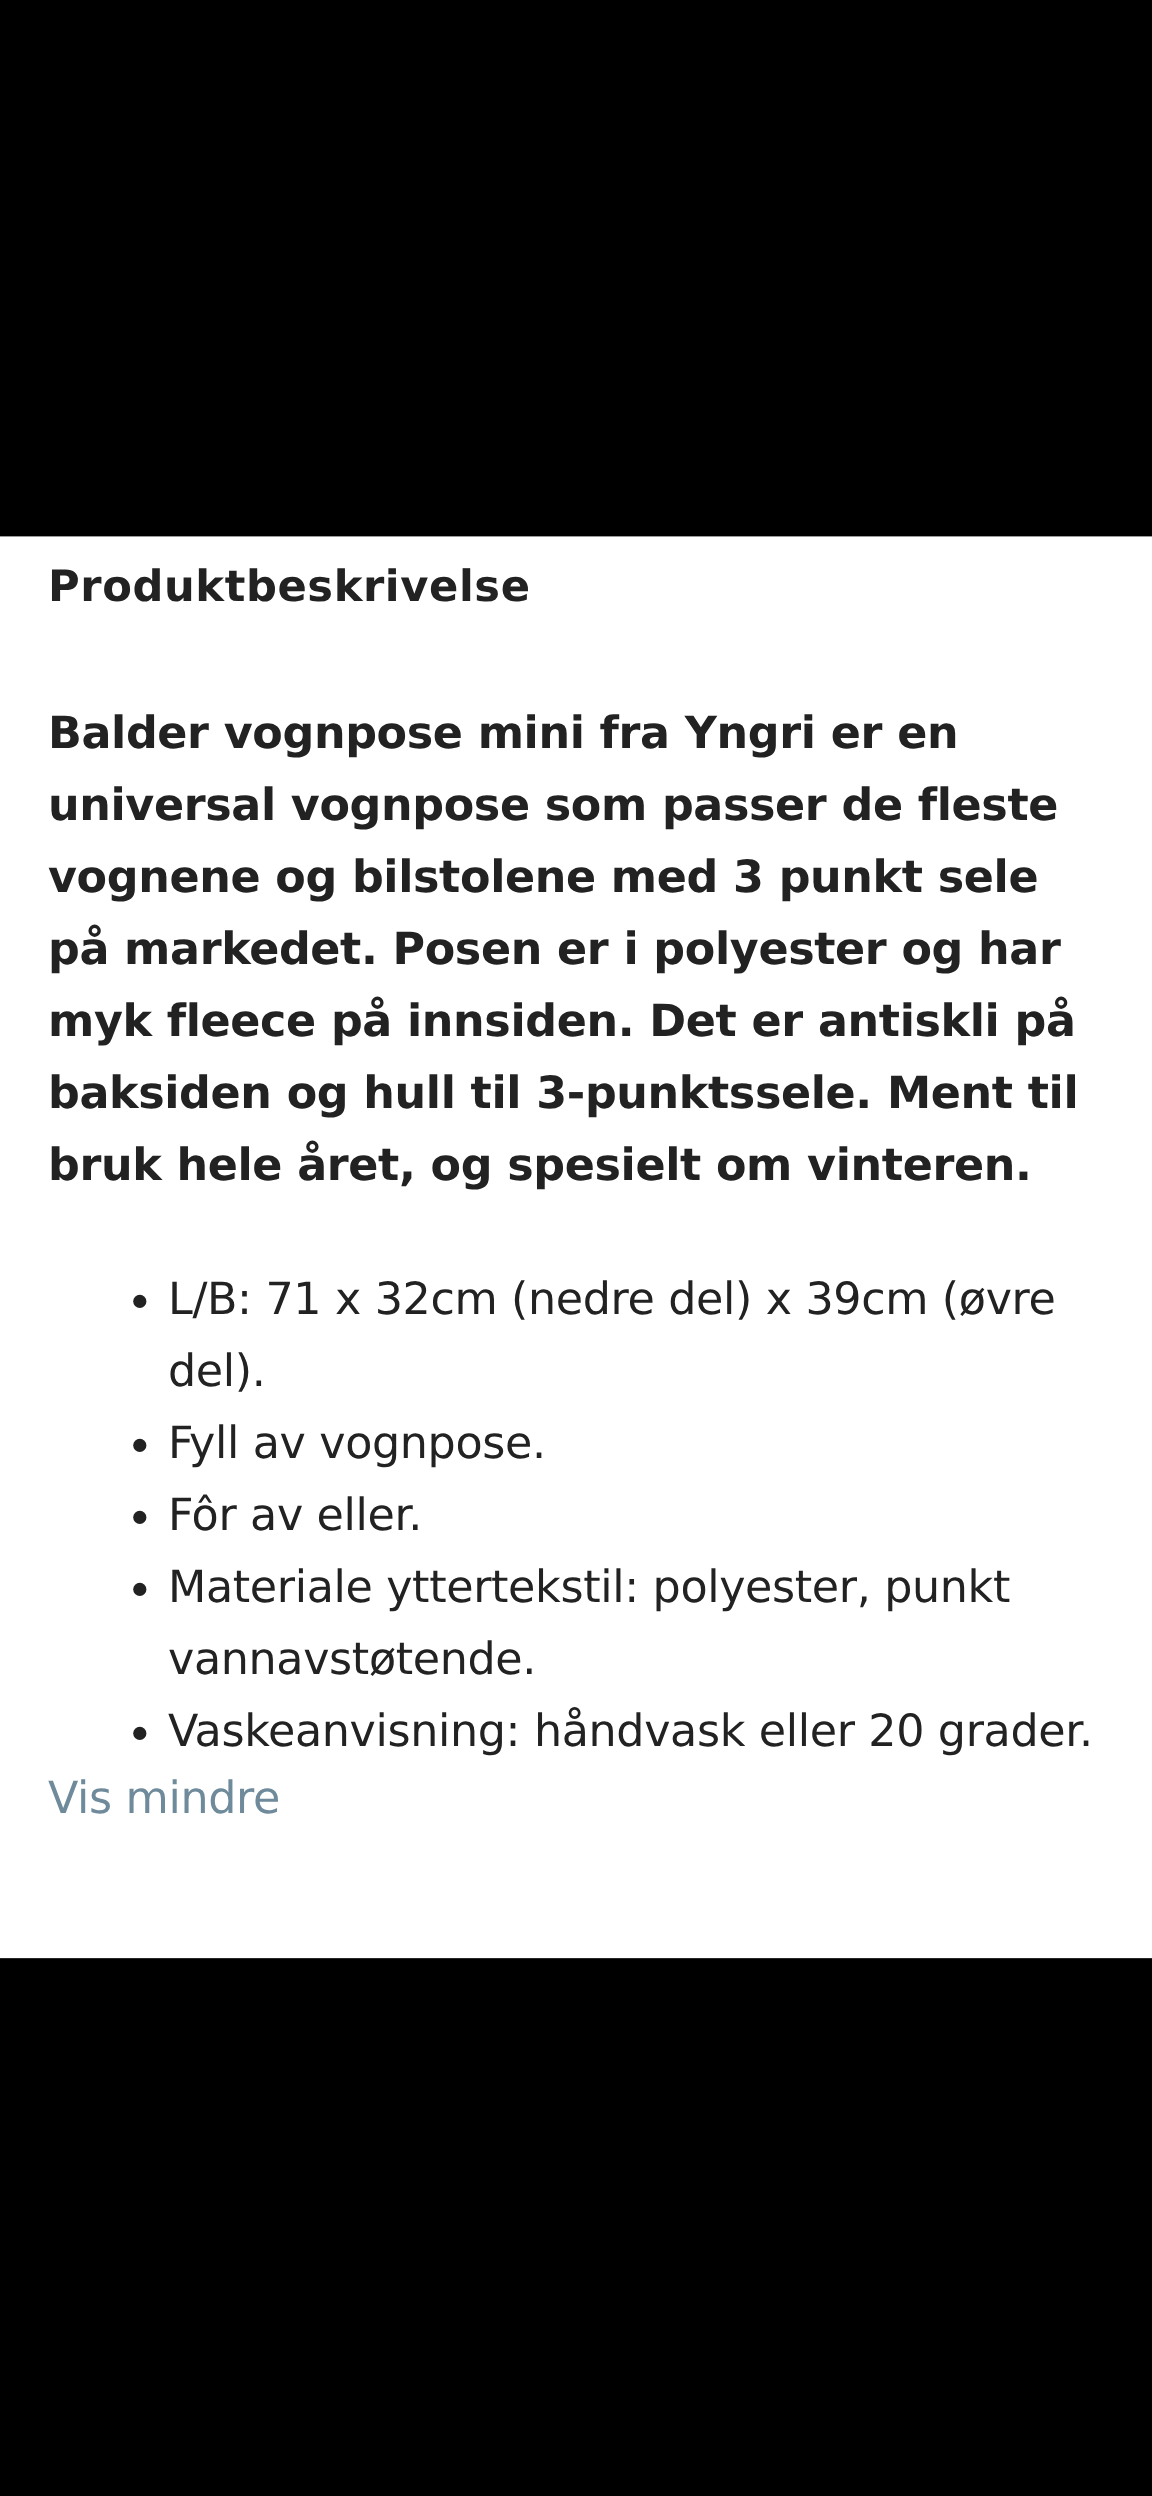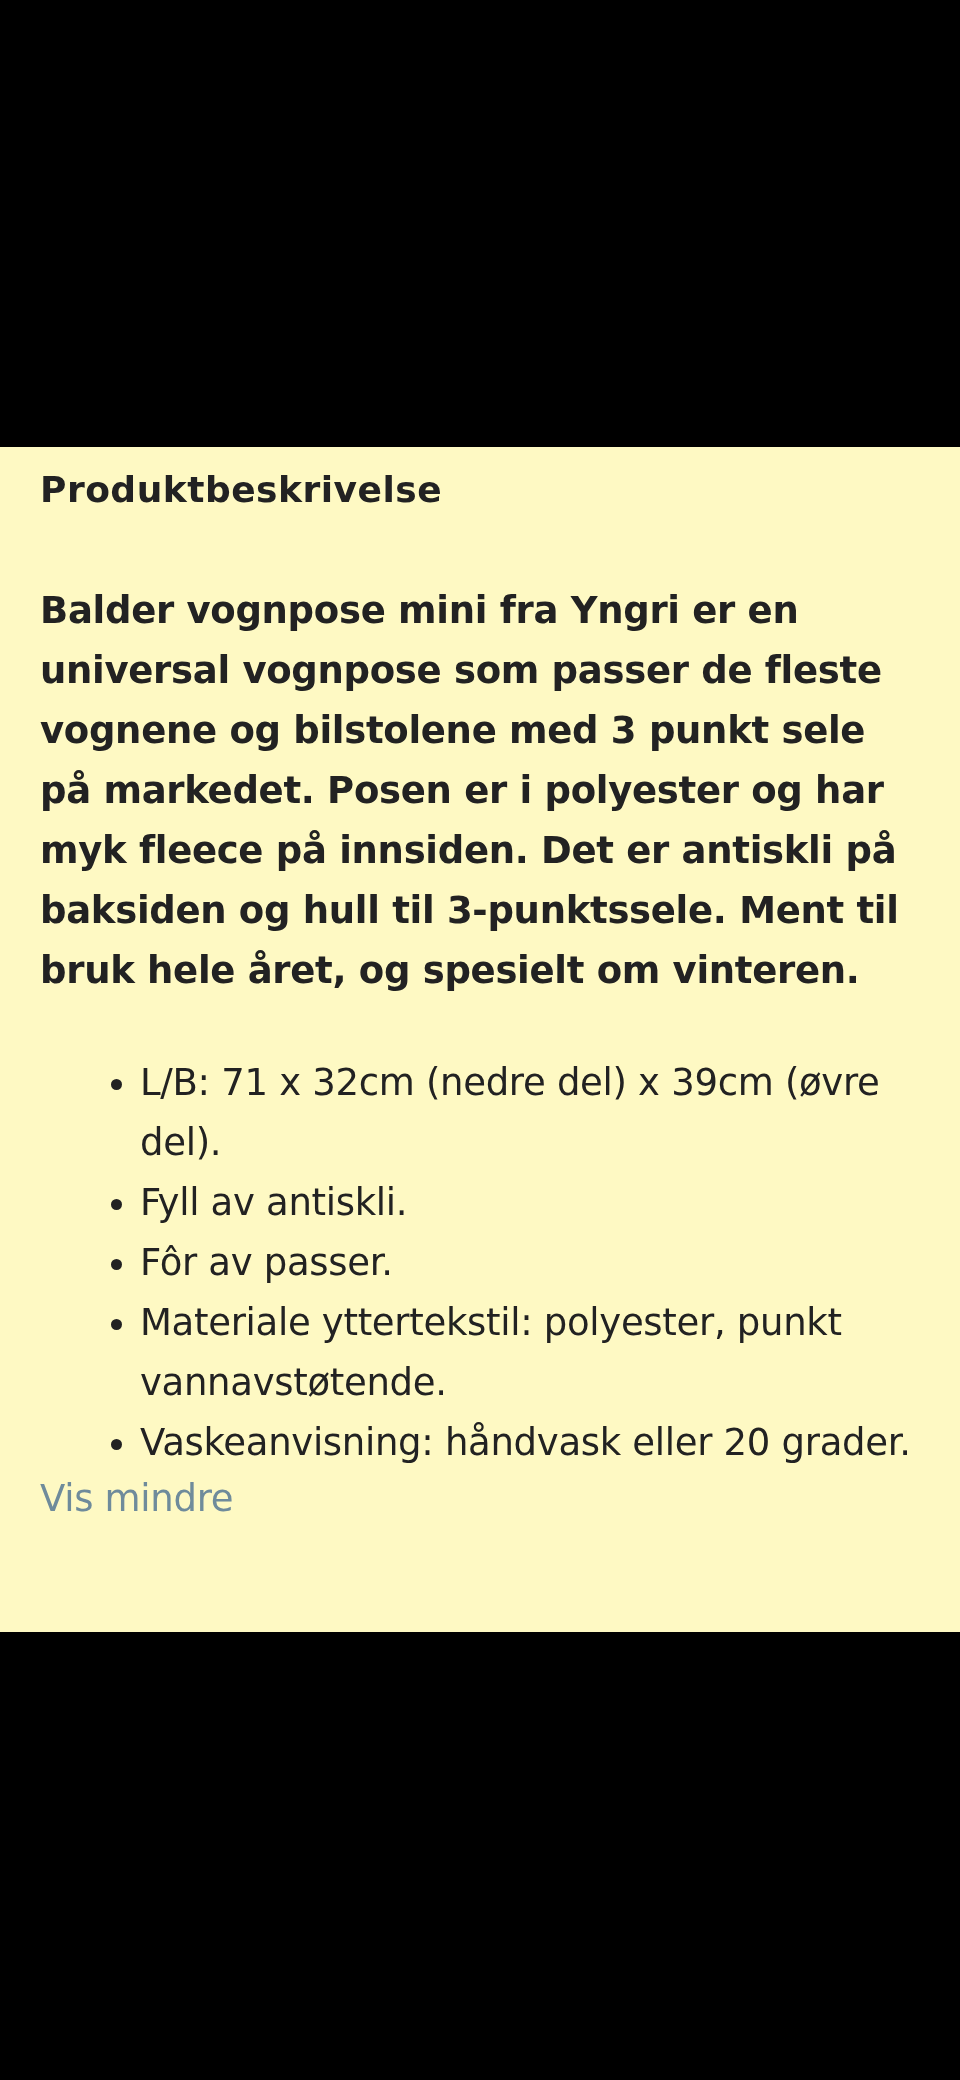--- a/index.html
+++ b/index.html
@@ -23,21 +23,21 @@
     .bottom-overlay {
       position: absolute;
       left: 0; top: 1632px;
       width: 960px; height: 448px;
       background: #000000;
     }
     .panel {
       position: absolute;
       left: 0; top: 447px;
       width: 960px; height: 1185px;
-      background: #fef9c3;
+      background: #ffffff;
       box-sizing: border-box;
       padding: 20px 40px 0 40px;
       color: #222222;
     }
     .heading {
       font-size: 36px;
       font-weight: bold;
       letter-spacing: 0.5px;
       line-height: 46px;
       margin: 0;
@@ -78,21 +78,21 @@
 </head>
 <body>
 
 <div class="top-overlay"></div>
 
 <section class="panel">
   <h2 class="heading">Produktbeskrivelse</h2>
   <p class="desc">Balder vognpose mini fra Yngri er en universal vognpose som passer de fleste vognene og bilstolene med 3 punkt sele på markedet. Posen er i polyester og har myk fleece på innsiden. Det er antiskli på baksiden og hull til 3-punktssele. Ment til bruk hele året, og spesielt om vinteren.</p>
   <ul class="specs">
     <li>L/B: 71 x 32cm (nedre del) x 39cm (øvre del).</li>
-    <li>Fyll av antiskli.</li>
-    <li>Fôr av passer.</li>
+    <li>Fyll av vognpose.</li>
+    <li>Fôr av eller.</li>
     <li>Materiale yttertekstil: polyester, punkt vannavstøtende.</li>
     <li>Vaskeanvisning: håndvask eller 20 grader.</li>
   </ul>
   <a class="toggle-link">Vis mindre</a>
 </section>
 
 <div class="bottom-overlay"></div>
 
 </body></html>

